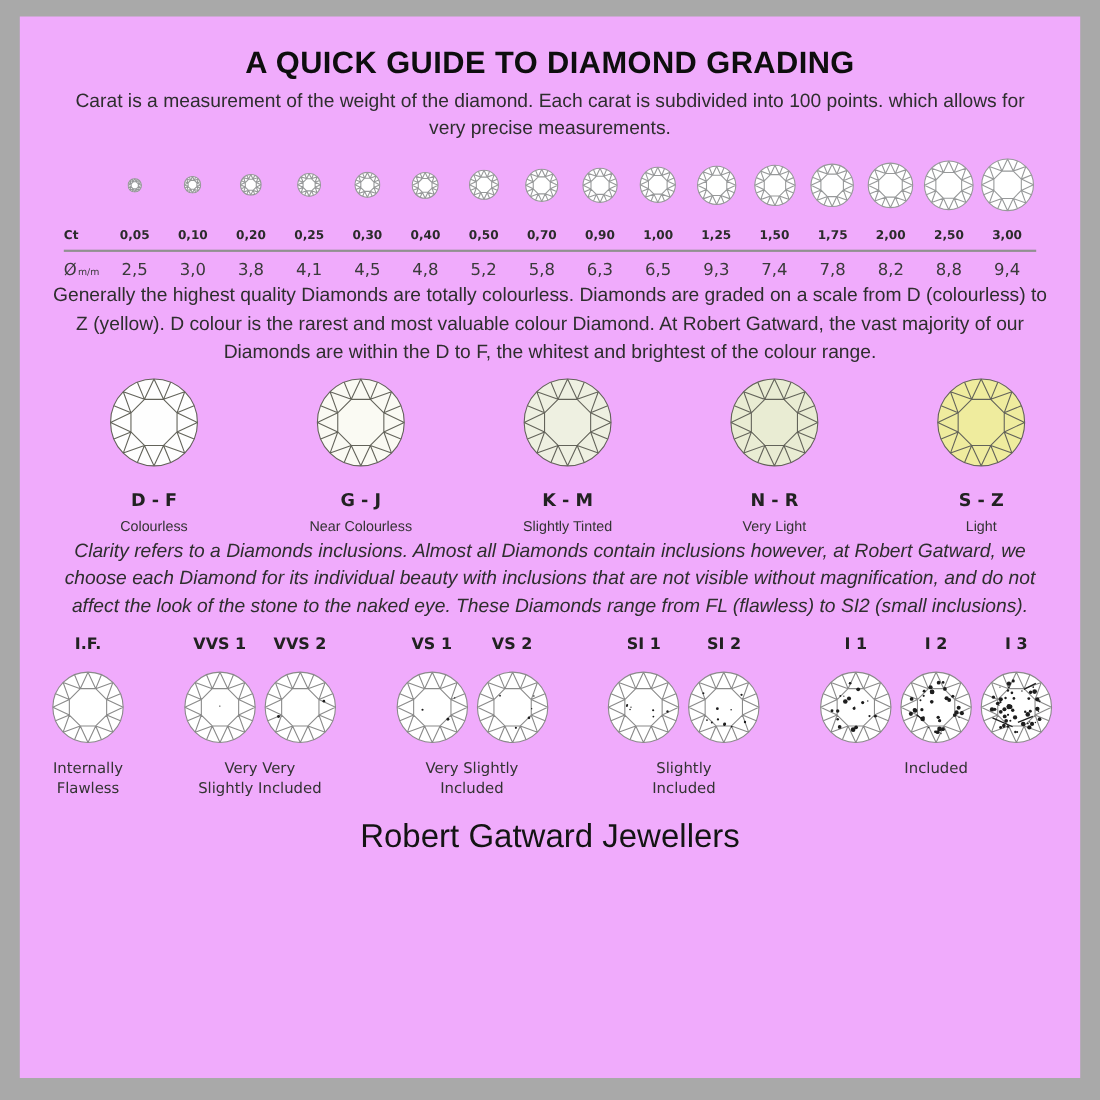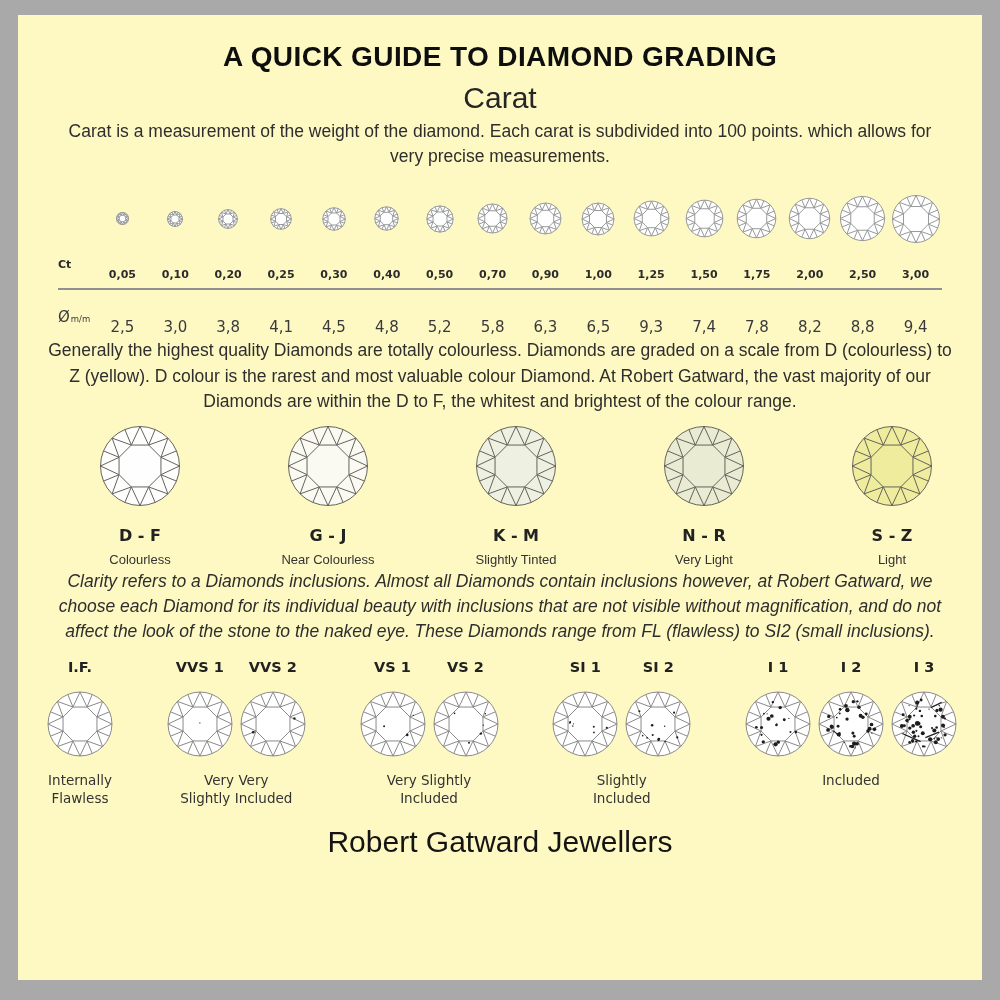--- a/index.html
+++ b/index.html
@@ -30,21 +30,21 @@
     margin:2px auto 10px auto;color:#2e2e2e;
   }
   #carat-desc{max-width:880px;}
   #colour-desc{max-width:935px;}
   #clarity-desc{max-width:905px;font-style:italic;}
 
   
   .carat-table{width:884px;margin:4px auto 0 auto;}
   .crow{display:flex;align-items:center;}
   .crow .lab{flex:0 0 38px;display:flex;align-items:baseline;}
-  .crow .cell{flex:1;display:flex;justify-content:center;align-items:center;text-align:right;margin-top:21px;}
+  .crow .cell{flex:1;display:flex;justify-content:center;align-items:center;text-align:right;}
   .stones-row{height:58px;margin-bottom:10px;}
   .ct-row{font-weight:bold;font-size:11px;padding-bottom:7px;border-bottom:2px solid #909090;}
   .ct-row .lab{font-weight:bold;}
   .mm-row{font-size:15px;padding-top:7px;color:#3a3a3a;}
   .mm-row .lab .dia{font-size:15px;}
   .mm-row .lab .unit{font-size:8.5px;margin-left:1px;}
   .cfont{font-family:"DejaVu Sans","Liberation Sans",sans-serif;}
 
   
   .colour-row{display:flex;width:940px;margin:8px auto 0 auto;}
@@ -66,26 +66,25 @@
     text-align:center;color:#333;
   }
   .footer{
     font-size:30px;text-align:center;margin-top:18px;color:#141414;
   }
 </style>
 </head>
 <body>
 
 <div class="frame" style="background: rgb(169, 169, 169);">
-  <div class="page" style="background: #fef9c3;">
+  <div class="page" style="background: #f0abfc;">
 
     <h1 class="title">A QUICK GUIDE TO DIAMOND GRADING</h1>
 
     <section>
-      <h2 class="section-heading">Carat</h2>
       <p class="desc" id="carat-desc">Carat is a measurement of the weight of the diamond. Each carat is subdivided into 100 points. which allows for very precise measurements.</p>
       <div class="carat-table">
         <div class="crow stones-row" id="carat-stones">
             <div class="lab"></div>
             <div class="cell">
               <svg viewBox="0 0 100 100" width="13" height="13">
     <circle cx="50" cy="50" r="47" fill="#ffffff" stroke="#97999a" stroke-width="1" vector-effect="non-scaling-stroke"></circle>
     <path d="M74.94,60.33L60.33,74.94L39.67,74.94L25.06,60.33L25.06,39.67L39.67,25.06L60.33,25.06L74.94,39.67ZM74.94,60.33L93.42,67.99M83.23,83.23L74.94,60.33M97.00,50.00L74.94,60.33M60.33,74.94L67.99,93.42M50.00,97.00L60.33,74.94M83.23,83.23L60.33,74.94M39.67,74.94L32.01,93.42M16.77,83.23L39.67,74.94M50.00,97.00L39.67,74.94M25.06,60.33L6.58,67.99M3.00,50.00L25.06,60.33M16.77,83.23L25.06,60.33M25.06,39.67L6.58,32.01M16.77,16.77L25.06,39.67M3.00,50.00L25.06,39.67M39.67,25.06L32.01,6.58M50.00,3.00L39.67,25.06M16.77,16.77L39.67,25.06M60.33,25.06L67.99,6.58M83.23,16.77L60.33,25.06M50.00,3.00L60.33,25.06M74.94,39.67L93.42,32.01M97.00,50.00L74.94,39.67M83.23,16.77L74.94,39.67" fill="none" stroke="#97999a" stroke-width="1" vector-effect="non-scaling-stroke" stroke-linejoin="round"></path>
     </svg>
             </div>

